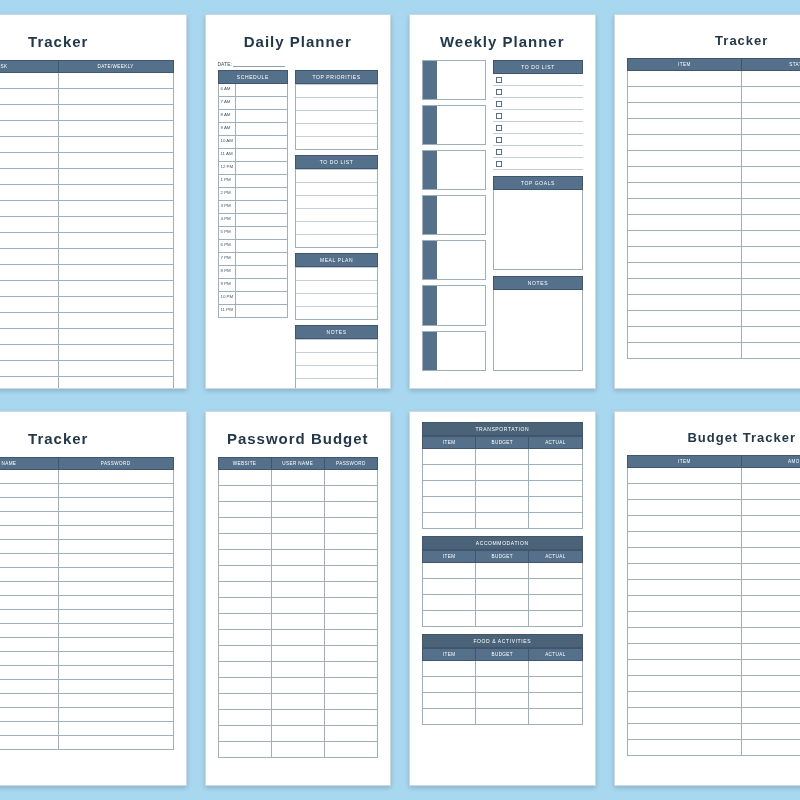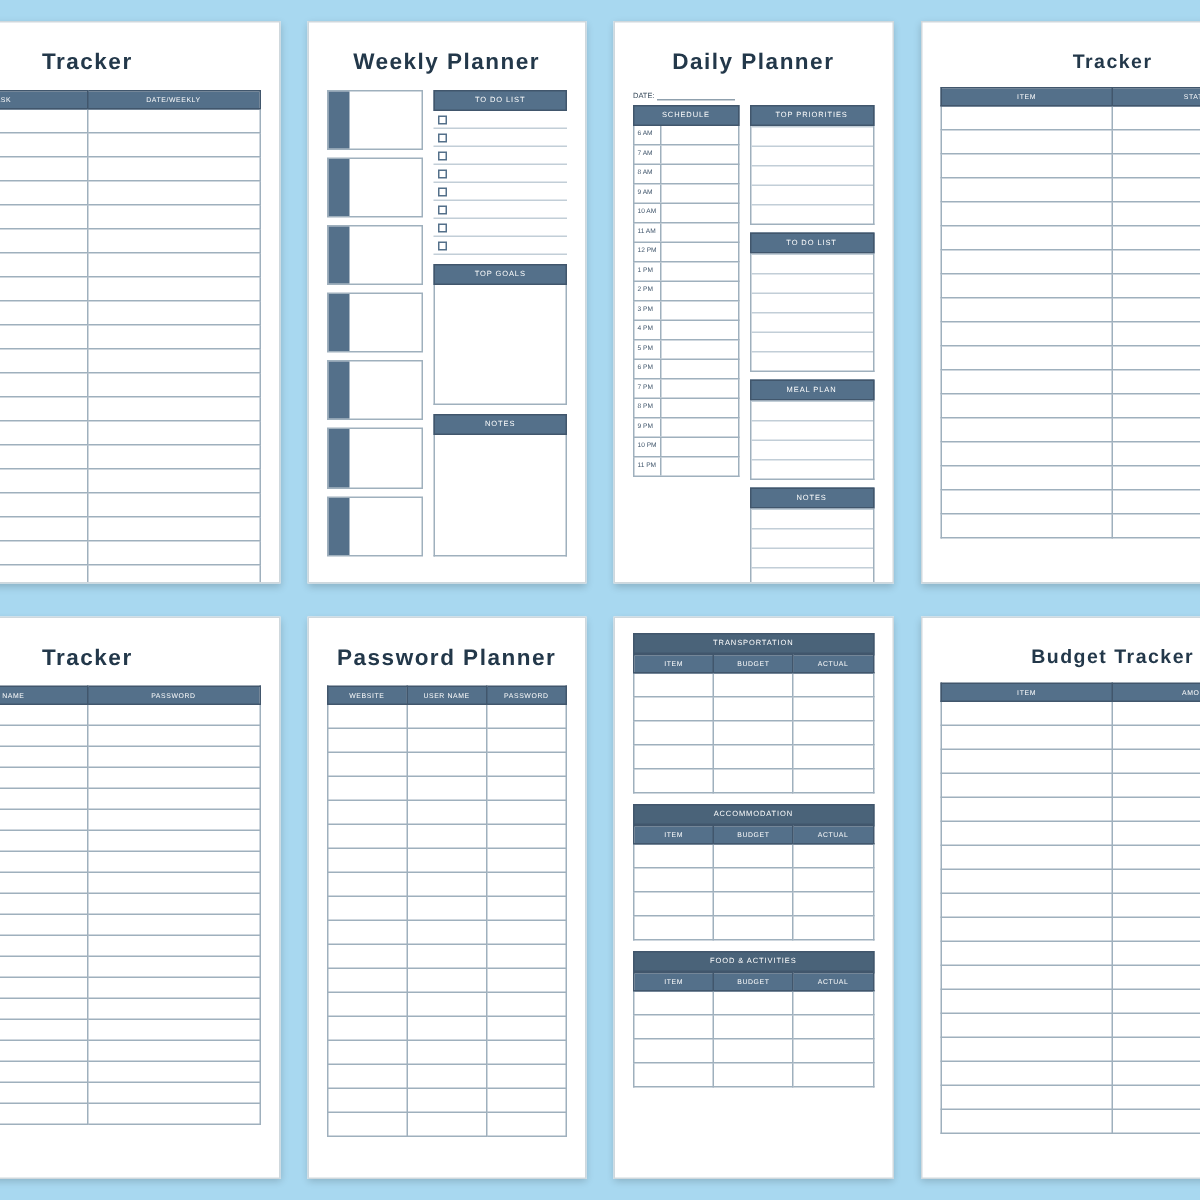--- a/index.html
+++ b/index.html
@@ -197,20 +197,146 @@
           </tr>
       <tr>
             <td></td>
             <td></td>
           </tr>
     </tbody>
       </table>
   </div>
 
   <div class="page row1">
+    <div class="p-title">Daily Planner</div>
+    <div class="dp-top">
+      <span>DATE:</span>
+      <span class="line"></span>
+    </div>
+    <div class="dp-cols">
+      <div class="dp-left">
+        <div class="bar">SCHEDULE</div>
+        <div class="sched-row">
+            <div class="sched-time">6 AM</div>
+            <div class="sched-fill"></div>
+          </div>
+        <div class="sched-row">
+            <div class="sched-time">7 AM</div>
+            <div class="sched-fill"></div>
+          </div>
+        <div class="sched-row">
+            <div class="sched-time">8 AM</div>
+            <div class="sched-fill"></div>
+          </div>
+        <div class="sched-row">
+            <div class="sched-time">9 AM</div>
+            <div class="sched-fill"></div>
+          </div>
+        <div class="sched-row">
+            <div class="sched-time">10 AM</div>
+            <div class="sched-fill"></div>
+          </div>
+        <div class="sched-row">
+            <div class="sched-time">11 AM</div>
+            <div class="sched-fill"></div>
+          </div>
+        <div class="sched-row">
+            <div class="sched-time">12 PM</div>
+            <div class="sched-fill"></div>
+          </div>
+        <div class="sched-row">
+            <div class="sched-time">1 PM</div>
+            <div class="sched-fill"></div>
+          </div>
+        <div class="sched-row">
+            <div class="sched-time">2 PM</div>
+            <div class="sched-fill"></div>
+          </div>
+        <div class="sched-row">
+            <div class="sched-time">3 PM</div>
+            <div class="sched-fill"></div>
+          </div>
+        <div class="sched-row">
+            <div class="sched-time">4 PM</div>
+            <div class="sched-fill"></div>
+          </div>
+        <div class="sched-row">
+            <div class="sched-time">5 PM</div>
+            <div class="sched-fill"></div>
+          </div>
+        <div class="sched-row">
+            <div class="sched-time">6 PM</div>
+            <div class="sched-fill"></div>
+          </div>
+        <div class="sched-row">
+            <div class="sched-time">7 PM</div>
+            <div class="sched-fill"></div>
+          </div>
+        <div class="sched-row">
+            <div class="sched-time">8 PM</div>
+            <div class="sched-fill"></div>
+          </div>
+        <div class="sched-row">
+            <div class="sched-time">9 PM</div>
+            <div class="sched-fill"></div>
+          </div>
+        <div class="sched-row">
+            <div class="sched-time">10 PM</div>
+            <div class="sched-fill"></div>
+          </div>
+        <div class="sched-row">
+            <div class="sched-time">11 PM</div>
+            <div class="sched-fill"></div>
+          </div>
+      </div>
+      <div class="dp-right">
+        <div class="block">
+          <div class="bar">TOP PRIORITIES</div>
+          <div class="lines">
+            <div class="ln"></div>
+            <div class="ln"></div>
+            <div class="ln"></div>
+            <div class="ln"></div>
+            <div class="ln"></div>
+          </div>
+        </div>
+        <div class="block">
+          <div class="bar">TO DO LIST</div>
+          <div class="lines">
+            <div class="ln"></div>
+            <div class="ln"></div>
+            <div class="ln"></div>
+            <div class="ln"></div>
+            <div class="ln"></div>
+            <div class="ln"></div>
+          </div>
+        </div>
+        <div class="block">
+          <div class="bar">MEAL PLAN</div>
+          <div class="lines">
+            <div class="ln"></div>
+            <div class="ln"></div>
+            <div class="ln"></div>
+            <div class="ln"></div>
+          </div>
+        </div>
+        <div class="block">
+          <div class="bar">NOTES</div>
+          <div class="lines">
+            <div class="ln"></div>
+            <div class="ln"></div>
+            <div class="ln"></div>
+            <div class="ln"></div>
+          </div>
+        </div>
+      </div>
+    </div>
+  </div>
+
+  <div class="page row1">
     <div class="p-title">Weekly Planner</div>
     <div class="wk-cols">
       <div class="wk-left">
         <div class="wk-day">
             <div class="tab"></div>
           </div>
         <div class="wk-day">
             <div class="tab"></div>
           </div>
         <div class="wk-day">
@@ -258,146 +384,20 @@
             </div>
         </div>
         <div class="bar" style="margin-top:6px">TOP GOALS</div>
         <div class="notes-area" style="min-height:62px"></div>
         <div class="bar" style="margin-top:6px">NOTES</div>
         <div class="notes-area" style="min-height:56px"></div>
       </div>
     </div>
   </div>
 
-  <div class="page row1">
-    <div class="p-title">Daily Planner</div>
-    <div class="dp-top">
-      <span>DATE:</span>
-      <span class="line"></span>
-    </div>
-    <div class="dp-cols">
-      <div class="dp-left">
-        <div class="bar">SCHEDULE</div>
-        <div class="sched-row">
-            <div class="sched-time">6 AM</div>
-            <div class="sched-fill"></div>
-          </div>
-        <div class="sched-row">
-            <div class="sched-time">7 AM</div>
-            <div class="sched-fill"></div>
-          </div>
-        <div class="sched-row">
-            <div class="sched-time">8 AM</div>
-            <div class="sched-fill"></div>
-          </div>
-        <div class="sched-row">
-            <div class="sched-time">9 AM</div>
-            <div class="sched-fill"></div>
-          </div>
-        <div class="sched-row">
-            <div class="sched-time">10 AM</div>
-            <div class="sched-fill"></div>
-          </div>
-        <div class="sched-row">
-            <div class="sched-time">11 AM</div>
-            <div class="sched-fill"></div>
-          </div>
-        <div class="sched-row">
-            <div class="sched-time">12 PM</div>
-            <div class="sched-fill"></div>
-          </div>
-        <div class="sched-row">
-            <div class="sched-time">1 PM</div>
-            <div class="sched-fill"></div>
-          </div>
-        <div class="sched-row">
-            <div class="sched-time">2 PM</div>
-            <div class="sched-fill"></div>
-          </div>
-        <div class="sched-row">
-            <div class="sched-time">3 PM</div>
-            <div class="sched-fill"></div>
-          </div>
-        <div class="sched-row">
-            <div class="sched-time">4 PM</div>
-            <div class="sched-fill"></div>
-          </div>
-        <div class="sched-row">
-            <div class="sched-time">5 PM</div>
-            <div class="sched-fill"></div>
-          </div>
-        <div class="sched-row">
-            <div class="sched-time">6 PM</div>
-            <div class="sched-fill"></div>
-          </div>
-        <div class="sched-row">
-            <div class="sched-time">7 PM</div>
-            <div class="sched-fill"></div>
-          </div>
-        <div class="sched-row">
-            <div class="sched-time">8 PM</div>
-            <div class="sched-fill"></div>
-          </div>
-        <div class="sched-row">
-            <div class="sched-time">9 PM</div>
-            <div class="sched-fill"></div>
-          </div>
-        <div class="sched-row">
-            <div class="sched-time">10 PM</div>
-            <div class="sched-fill"></div>
-          </div>
-        <div class="sched-row">
-            <div class="sched-time">11 PM</div>
-            <div class="sched-fill"></div>
-          </div>
-      </div>
-      <div class="dp-right">
-        <div class="block">
-          <div class="bar">TOP PRIORITIES</div>
-          <div class="lines">
-            <div class="ln"></div>
-            <div class="ln"></div>
-            <div class="ln"></div>
-            <div class="ln"></div>
-            <div class="ln"></div>
-          </div>
-        </div>
-        <div class="block">
-          <div class="bar">TO DO LIST</div>
-          <div class="lines">
-            <div class="ln"></div>
-            <div class="ln"></div>
-            <div class="ln"></div>
-            <div class="ln"></div>
-            <div class="ln"></div>
-            <div class="ln"></div>
-          </div>
-        </div>
-        <div class="block">
-          <div class="bar">MEAL PLAN</div>
-          <div class="lines">
-            <div class="ln"></div>
-            <div class="ln"></div>
-            <div class="ln"></div>
-            <div class="ln"></div>
-          </div>
-        </div>
-        <div class="block">
-          <div class="bar">NOTES</div>
-          <div class="lines">
-            <div class="ln"></div>
-            <div class="ln"></div>
-            <div class="ln"></div>
-            <div class="ln"></div>
-          </div>
-        </div>
-      </div>
-    </div>
-  </div>
-
   <div class="page row1 col4">
     <div class="p-title sm">Tracker</div>
     <table>
       <tbody>
           <tr>
         <th>ITEM</th>
         <th>STATUS</th>
       </tr>
       <tr>
             <td></td>
@@ -561,21 +561,21 @@
           </tr>
       <tr>
             <td></td>
             <td></td>
           </tr>
     </tbody>
       </table>
   </div>
 
   <div class="page row2">
-    <div class="p-title">Password Planner</div>
+    <div class="p-title">Password Budget</div>
     <table>
       <tbody>
           <tr>
         <th>WEBSITE</th>
         <th>USER NAME</th>
         <th>PASSWORD</th>
       </tr>
       <tr>
             <td></td>
             <td></td>

